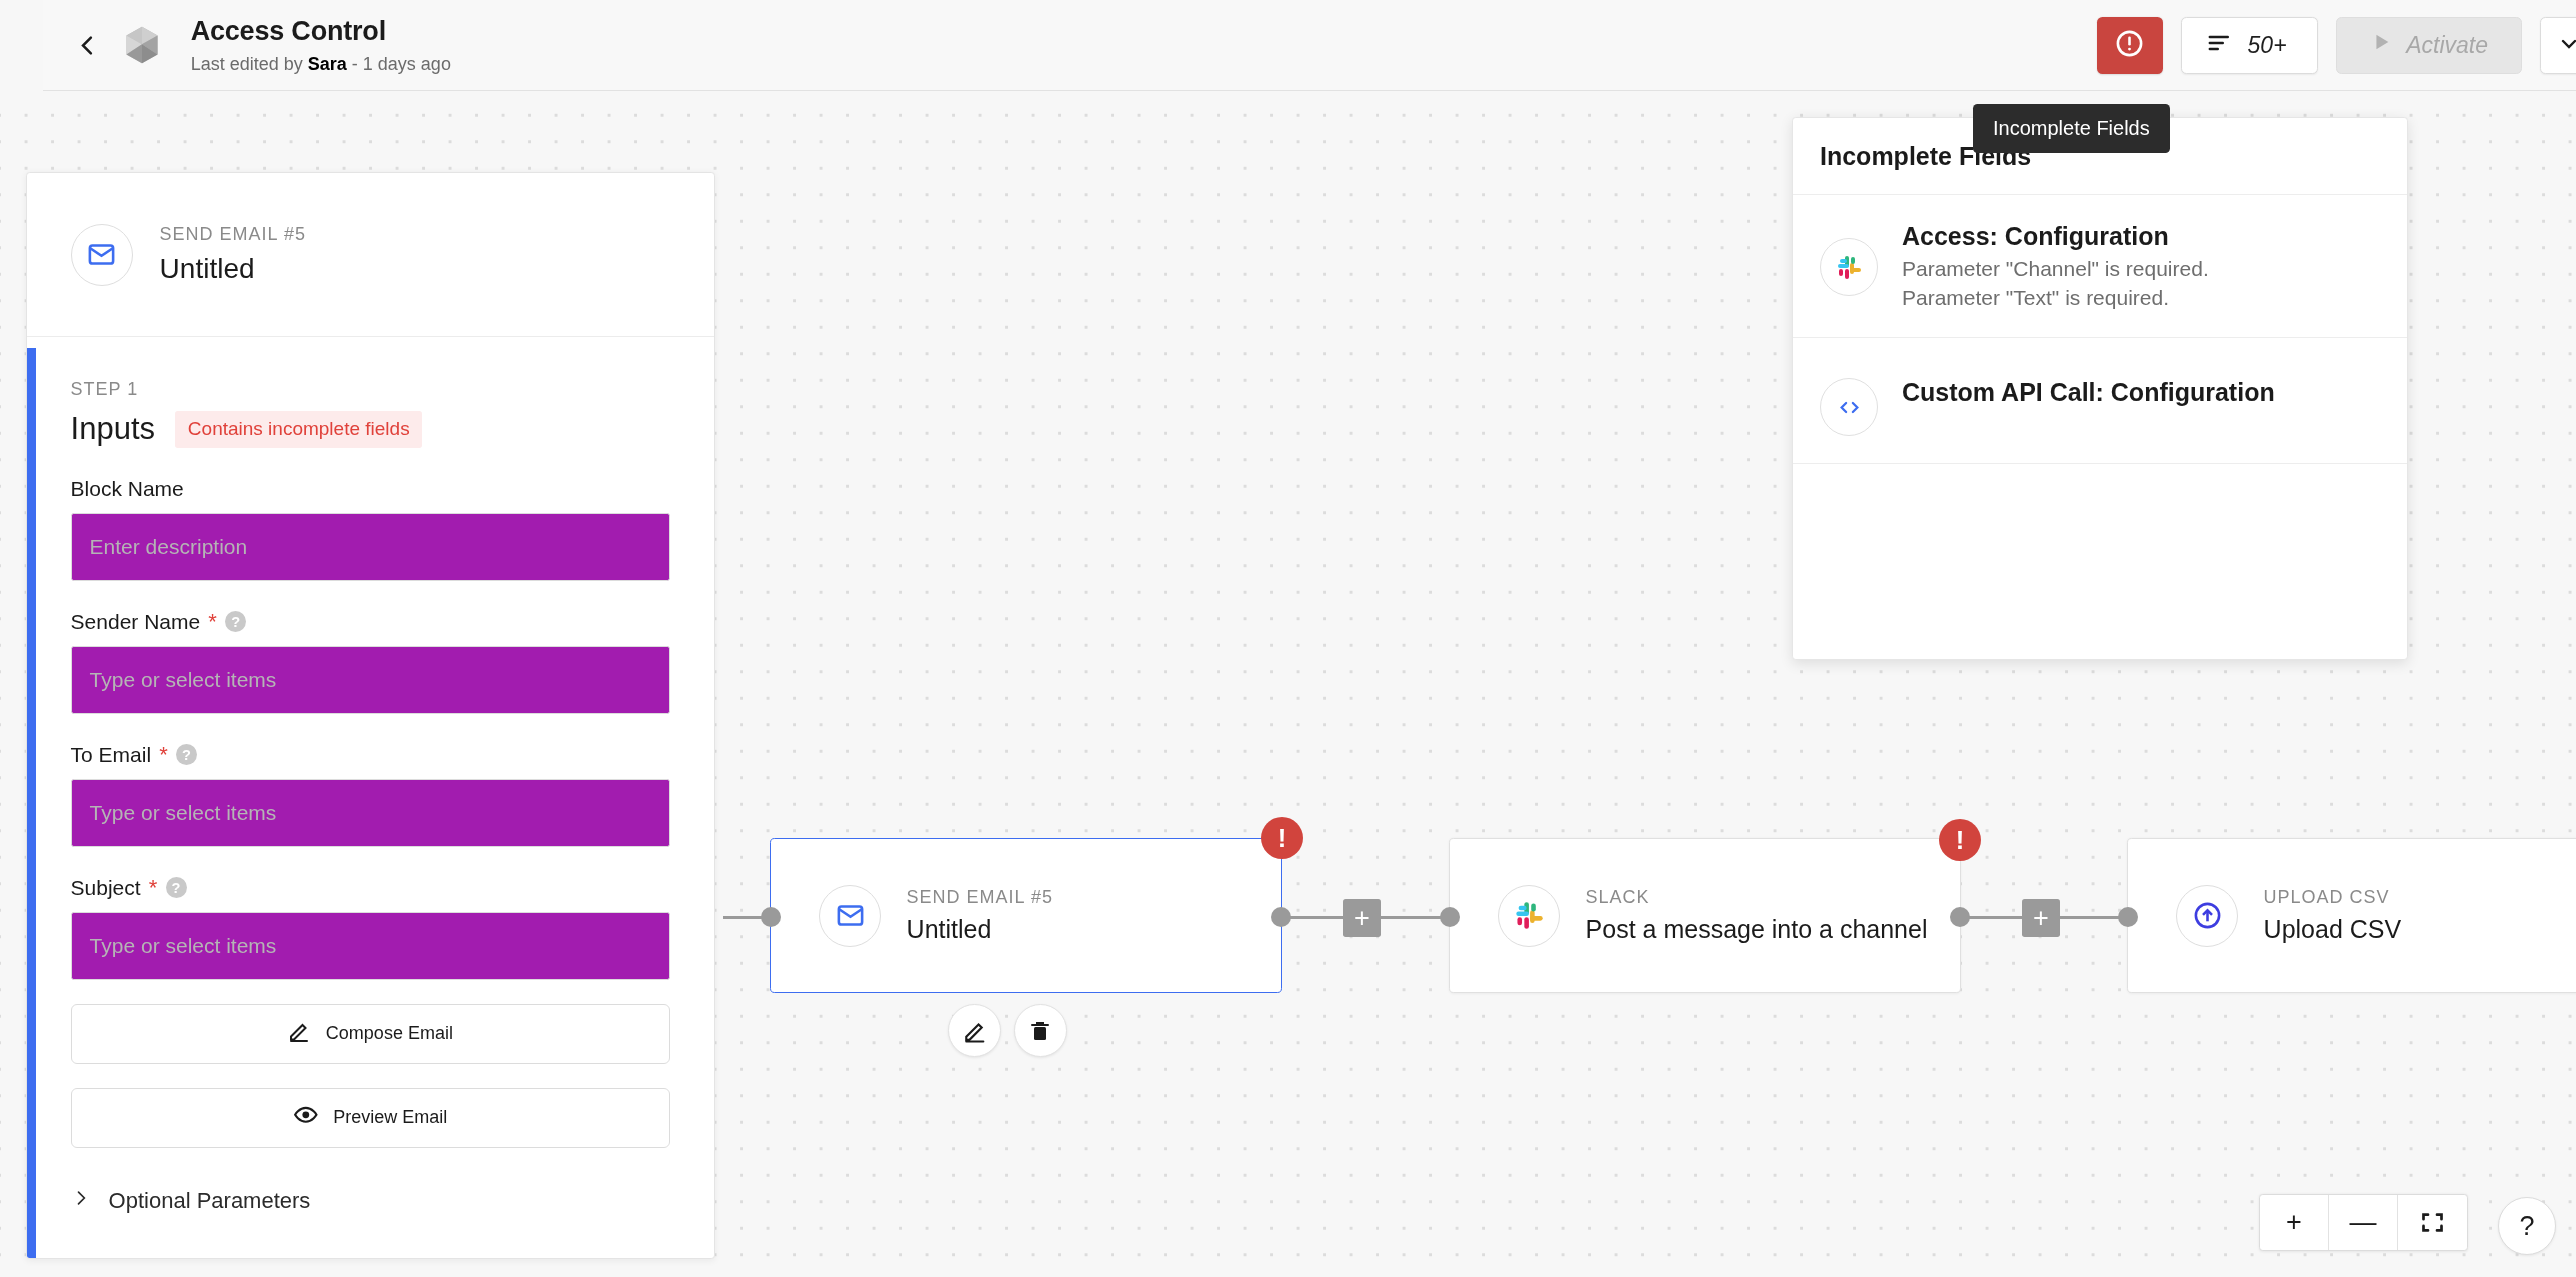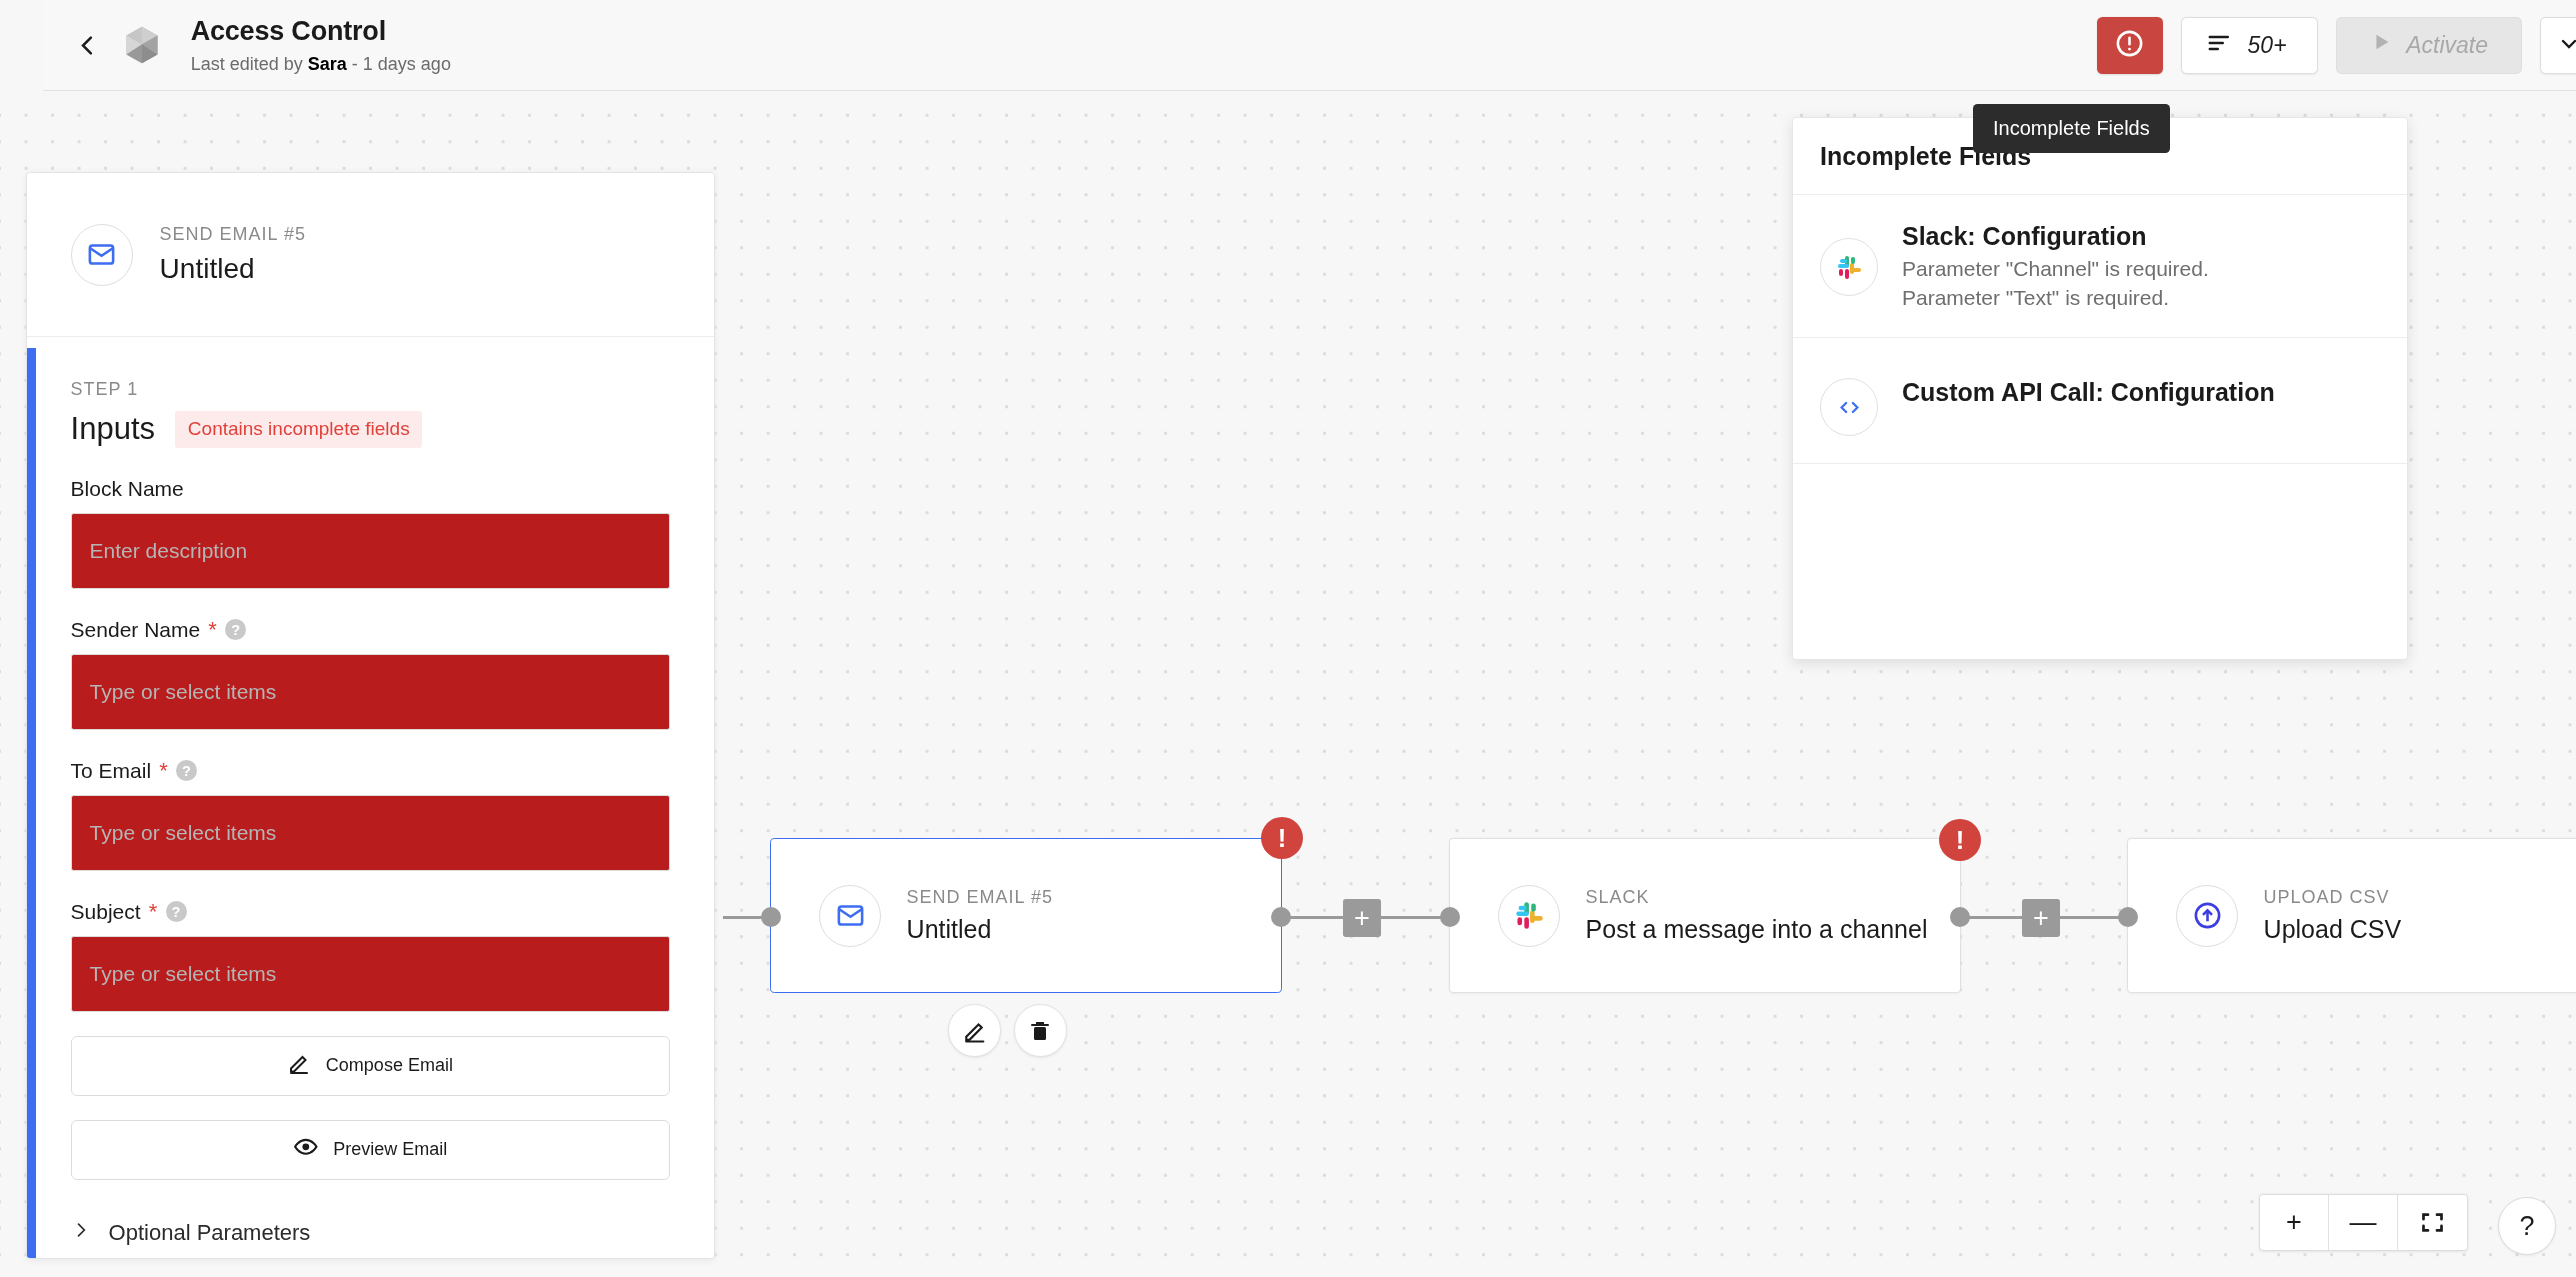--- a/index.html
+++ b/index.html
@@ -96,22 +96,22 @@
 
   .field { margin-top: 29px; }
   .field-label { font-size: 21px; color: #1b1b1b; display: flex; align-items: center; gap: 8.2px; }
   .req { color: #e0413a; font-size: 22px; line-height: 1; }
   .help-dot {
     width: 21px; height: 21px; border-radius: 50%; background: #c9c9c9;
     color: #fff; font-size: 14.6px; font-weight: 700;
     display: inline-flex; align-items: center; justify-content: center; cursor: pointer;
   }
   .field-input {
-    margin-top: 12px; height: 76px; width: 100%;
-    border: 0.9px solid #dcdcdc; border-radius: 2.7px; background: #b91c1c;
+    margin-top: 12px; height: 68px; width: 100%;
+    border: 0.9px solid #dcdcdc; border-radius: 2.7px; background: #a21caf;
     display: flex; align-items: center; padding: 0 18px;
     font-size: 21px; color: #b5b5b5; cursor: text;
   }
 
   .wide-btn {
     margin-top: 24px; height: 60px; width: 100%;
     border: 0.9px solid #dcdcdc; border-radius: 6px; background: #fff;
     display: flex; align-items: center; justify-content: center; gap: 14.6px;
     font-size: 18px; color: #1b1b1b; cursor: pointer; text-align: right;
   }
@@ -460,21 +460,21 @@
           <rect x="28" y="18" width="8" height="22" rx="4" fill="#ECB22E"></rect>
           <rect x="4" y="20" width="22" height="8" rx="4" fill="#36C5F0"></rect>
           <rect x="18" y="30" width="8" height="20" rx="4" fill="#E01E5A"></rect>
           <rect x="28" y="28" width="22" height="8" rx="4" fill="#ECB22E"></rect>
           <rect x="6" y="30" width="8" height="14" rx="4" fill="#E01E5A"></rect>
           <rect x="30" y="6" width="8" height="14" rx="4" fill="#2EB67D"></rect>
           <rect x="8" y="10" width="14" height="8" rx="4" fill="#36C5F0"></rect>
         </svg>
       </span>
       <div>
-        <div class="if-title">Slack: Configuration</div>
+        <div class="if-title">Access: Configuration</div>
         <div class="if-line">Parameter "Channel" is required.</div>
         <div class="if-line">Parameter "Text" is required.</div>
       </div>
     </div>
 
     <div class="if-row" style="padding-top:40px;">
       <span class="if-icon" style="margin-top:0;">
         <svg width="27" height="27" viewBox="0 0 24 24" fill="none" stroke="#3d6df0" stroke-width="2" stroke-linecap="round">
           <path d="M9 8l-4 4 4 4"></path>
             <path d="M15 8l4 4-4 4"></path>

